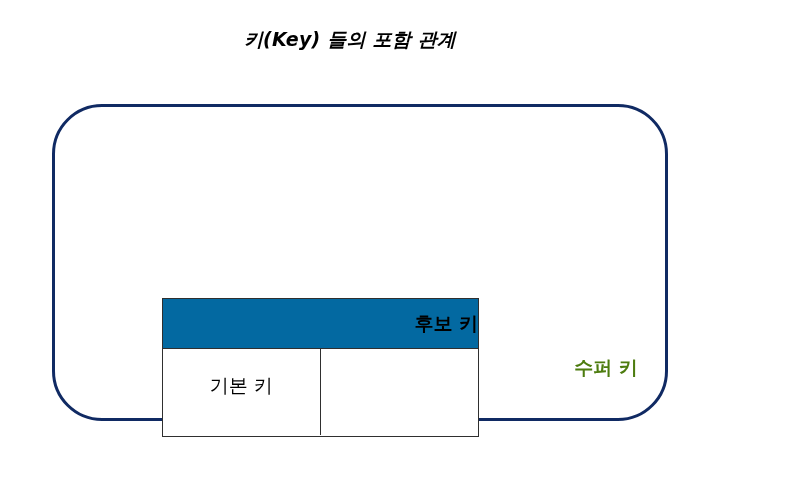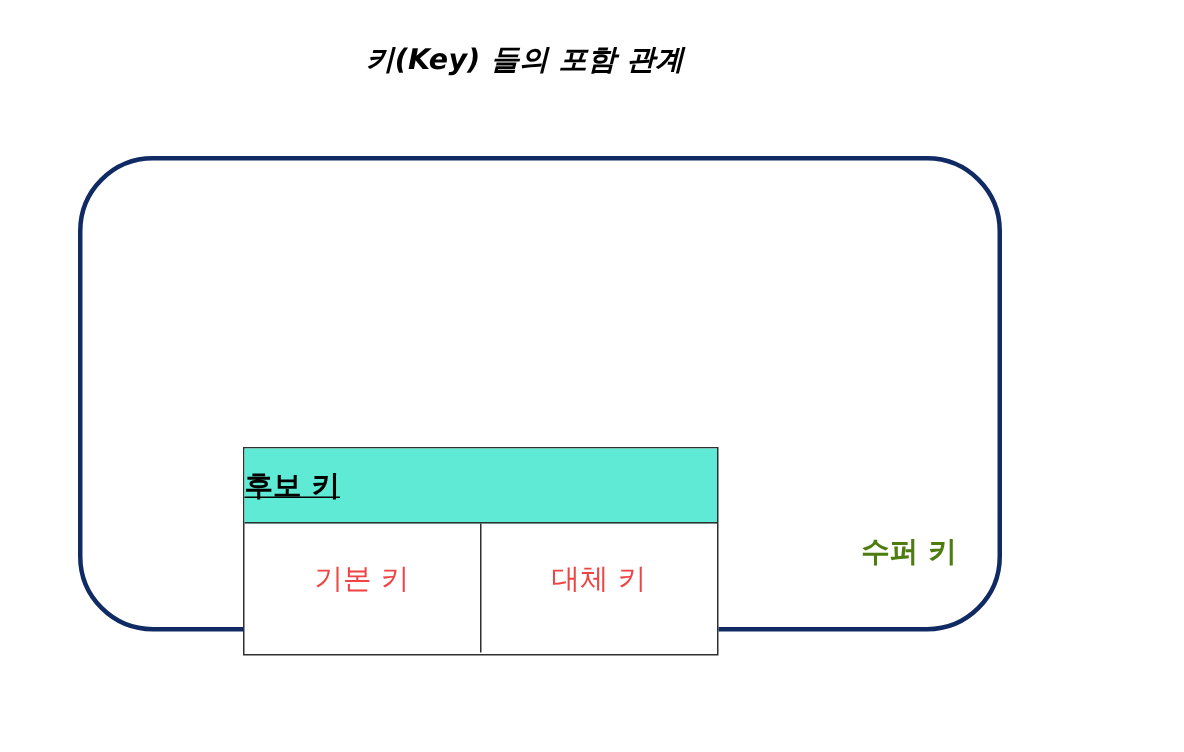--- a/index.html
+++ b/index.html
@@ -74,26 +74,25 @@
     background: #ffffff;
   }
 
   .table-header {
     position: absolute;
     left: 0;
     top: 0;
     width: 100%;
     height: 50px;
     box-sizing: border-box;
-    background: #5eead4;
+    background: #0369a1;
     border-bottom: 1.6px solid #2f2f2f;
     display: flex;
     align-items: center;
-    justify-content: flex-start;
-    text-decoration: underline;
+    justify-content: flex-end;
   }
 
   .table-header-label {
     font-size: 19px;
     font-weight: bold;
     color: #000000;
     white-space: nowrap;
   }
 
   .table-body {
@@ -114,21 +113,21 @@
     padding-bottom: 12px;
   }
 
   .table-cell.left-cell {
     border-right: 1.6px solid #2f2f2f;
   }
 
   .table-cell-label {
     font-size: 19px;
     font-weight: normal;
-    color: #ef4444;
+    color: #000000;
     white-space: nowrap;
   }
 </style>
 </head>
 <body>
 
 <div id="canvas">
 
   <div class="diagram-title">키(Key) 들의 포함 관계</div>
 
@@ -139,23 +138,20 @@
       <div class="table-header">
         <span class="table-header-label">후보 키</span>
       </div>
 
       <div class="table-body">
 
         <div class="table-cell left-cell">
           <span class="table-cell-label">기본 키</span>
         </div>
 
-        <div class="table-cell right-cell">
-          <span class="table-cell-label">대체 키</span>
-        </div>
 
       </div>
     </div>
 
     <div class="superkey-label">수퍼 키</div>
 
   </div>
 
 </div>
 

